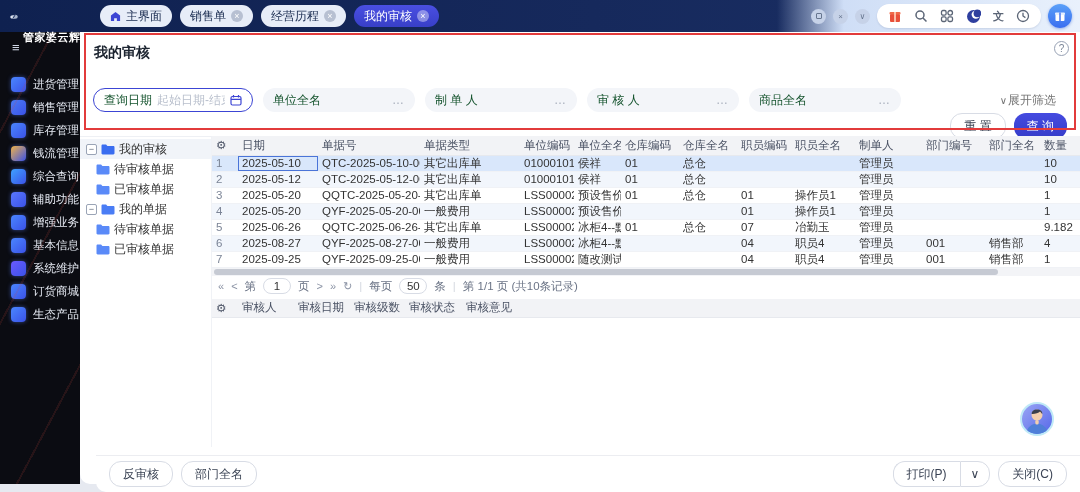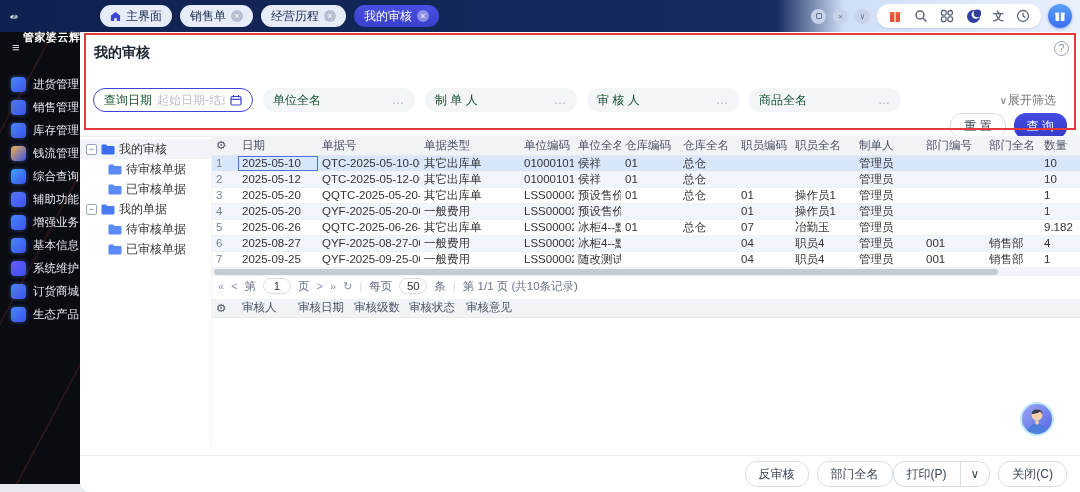--- a/index.html
+++ b/index.html
@@ -64,21 +64,21 @@
   .btn.primary { background:linear-gradient(180deg,#454be0,#353cc8); color:#fff; border:none; }
 
   .annotation-box { position:absolute; left:4px; top:1px; width:992px; height:97px; border:2px solid #e23b3b;
     z-index:40; pointer-events:none; }
 
   
   .tree { position:absolute; left:0; top:104px; width:132px; bottom:37px; border-top:1px solid #eef0f4;
     border-right:1px solid #f0f2f6; font-size:12px; color:#333; padding-top:2px; }
   .tree-row { height:20px; display:flex; align-items:center; gap:4px; padding-left:6px; cursor:default; white-space:nowrap; }
   .tree-row.root { background:#f1f4f9; }
-  .tree-row.child { padding-left:28px; }
+  .tree-row.child { padding-left:16px; }
   .expander { width:11px; height:11px; border:1px solid #9aa4b6; border-radius:2px; background:#fff; color:#5a6activity476;
     font-size:9px; line-height:9px; text-align:center; color:#5a6476; flex:none; }
   .folder { width:14px; height:11px; flex:none; }
 
   
   .grid-wrap { position:absolute; left:132px; top:104px; right:0; }
   table.grid { border-collapse:collapse; table-layout:fixed; width:868px; font-size:11.5px; color:#333; }
   table.grid th { height:19px; background:#f2f3f6; font-weight:normal; color:#4a5264; text-align:left;
     padding:0 4px; overflow:hidden; white-space:nowrap; border-bottom:1px solid #e7e9ee; }
   table.grid td { height:16px; padding:0 4px; overflow:hidden; white-space:nowrap;
@@ -521,21 +521,21 @@
     <div class="avatar">
       <svg width="30" height="30" viewBox="0 0 30 30">
         <circle cx="15" cy="11" r="5.5" fill="#f3cfae"></circle>
         <path d="M15 5.5c-3.5 0-5.5 2-5.3 4.5 2.2.4 7-.8 8.3-2.4 1 .8 1.6 1.6 2.2 2.6.6-2.8-1.7-4.7-5.2-4.7z" fill="#3a3f4d"></path>
         <path d="M4 30c1-7 6-10.5 11-10.5S25 23 26 30z" fill="#4f7fd8"></path>
         <rect x="13.3" y="16" width="3.4" height="4.5" rx="1.5" fill="#f3cfae"></rect>
       </svg>
     </div>
   </div>
 
-  <div class="footer" style="left:80px; border-bottom-left-radius:10px;justify-content:flex-end;">
+  <div class="footer" style="left:96px; border-bottom-left-radius:10px;">
     <div class="fgroup">
       <div class="btn ghost">反审核</div>
       <div class="btn ghost">部门全名</div>
     </div>
     <div class="fgroup">
       <div class="split">
         <div class="btn ghost">打印(P)</div>
         <div class="btn ghost">∨</div>
       </div>
       <div class="btn ghost">关闭(C)</div>

